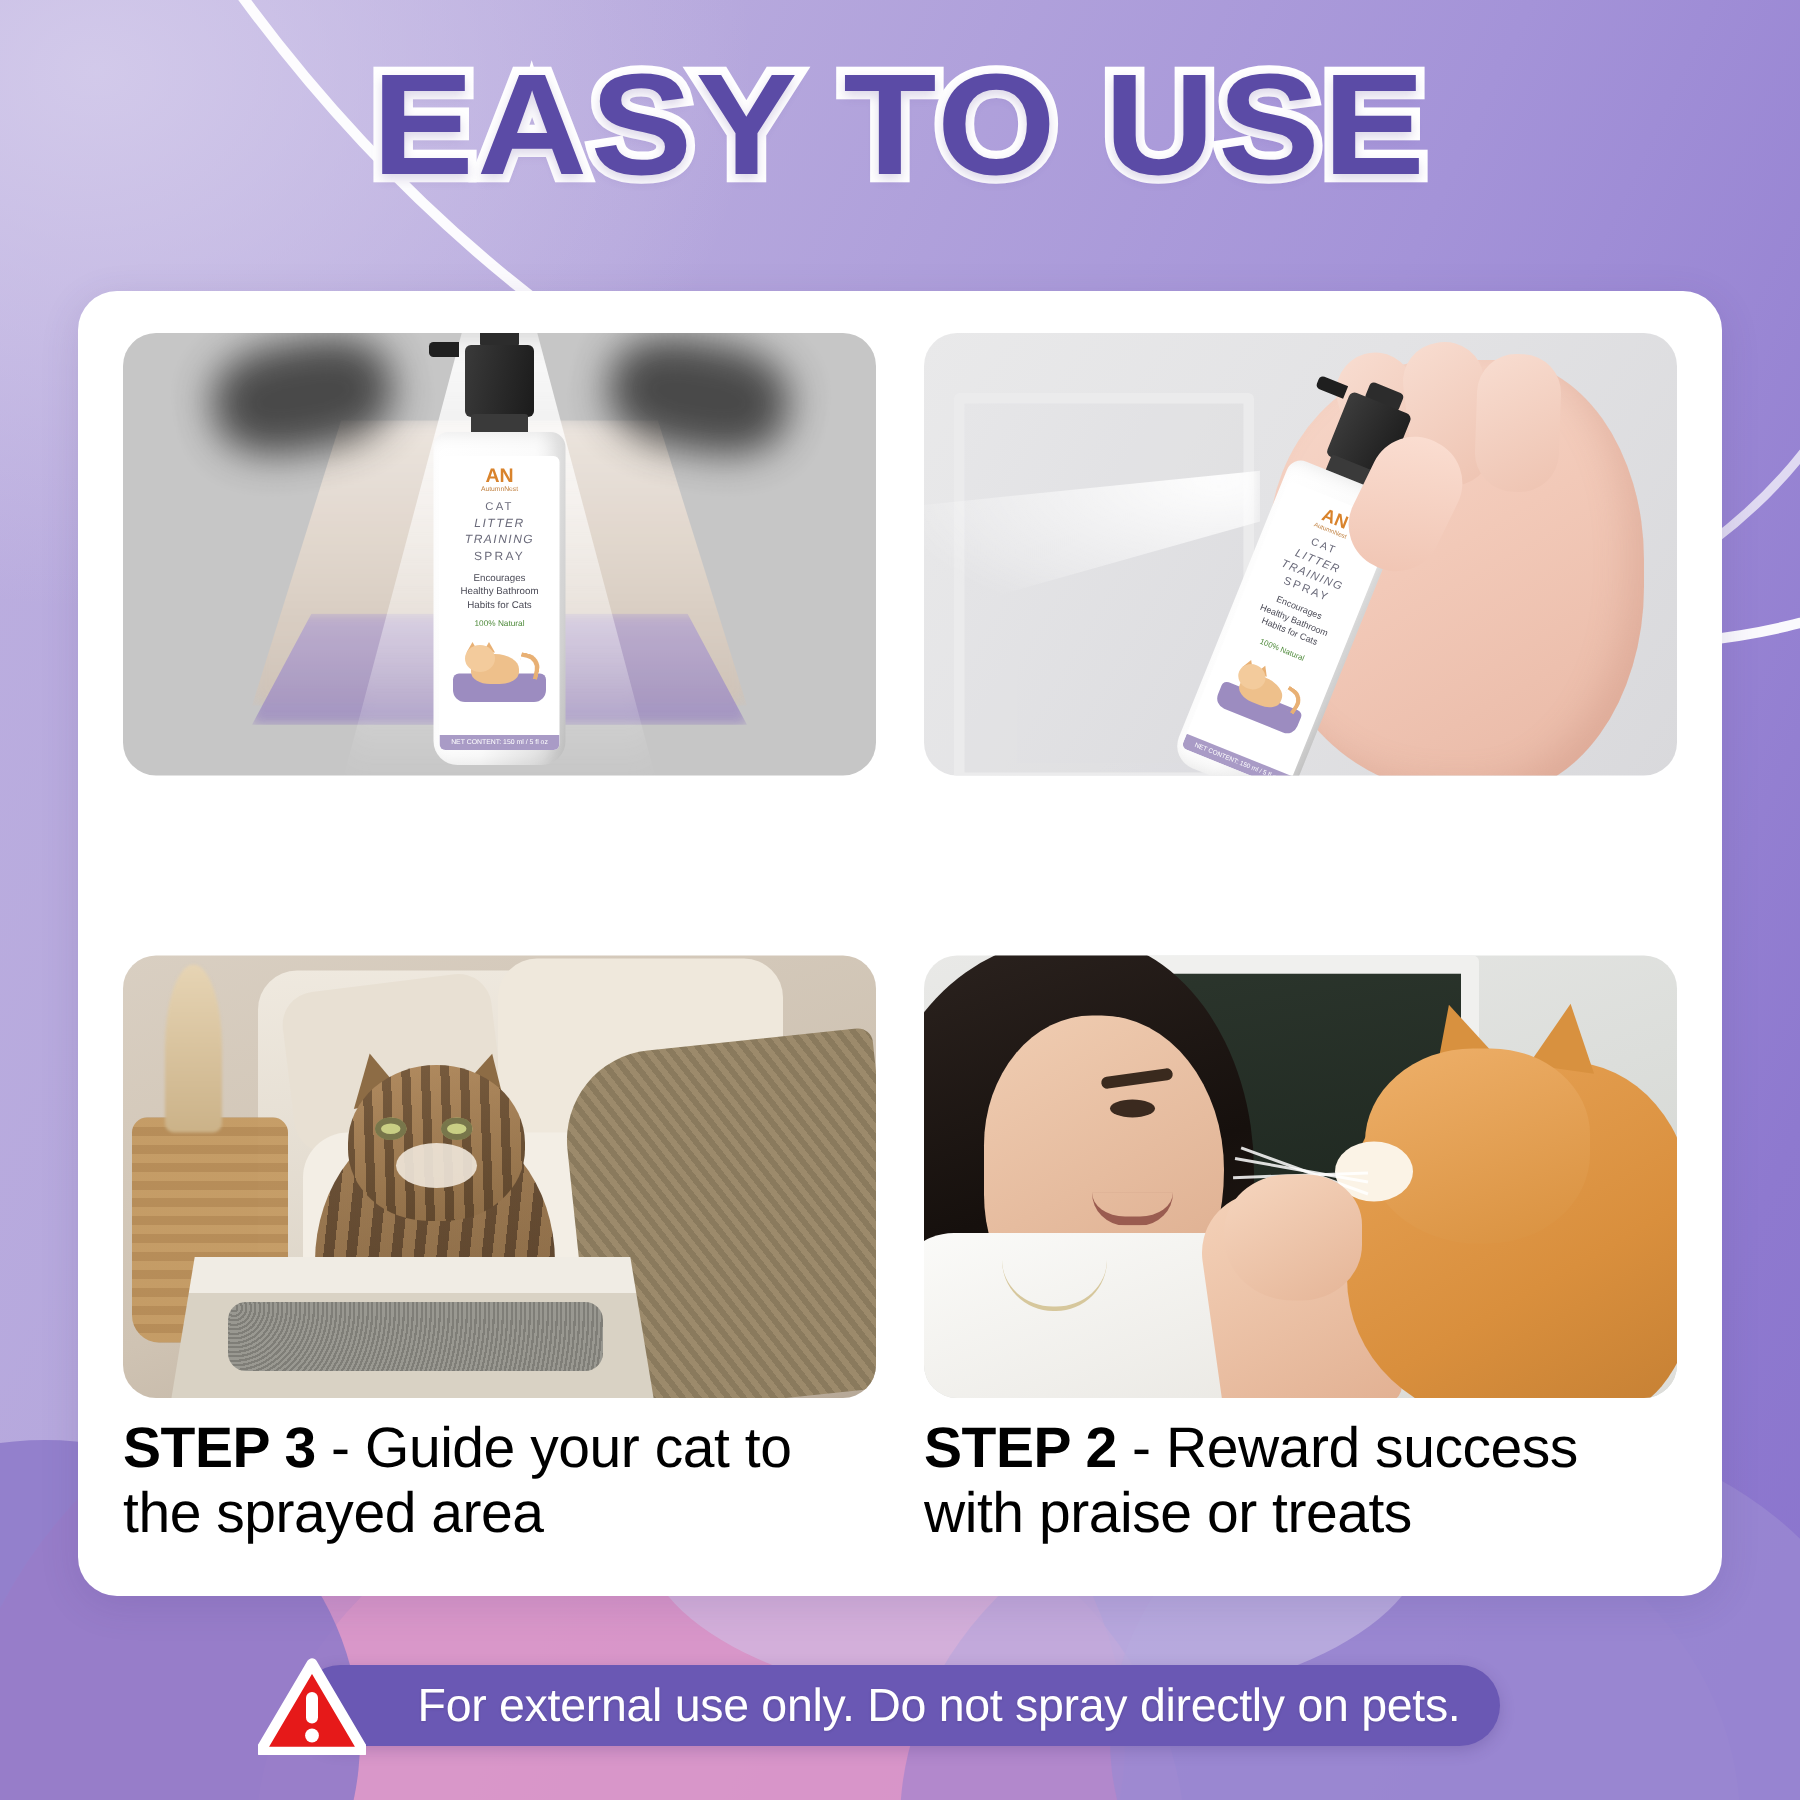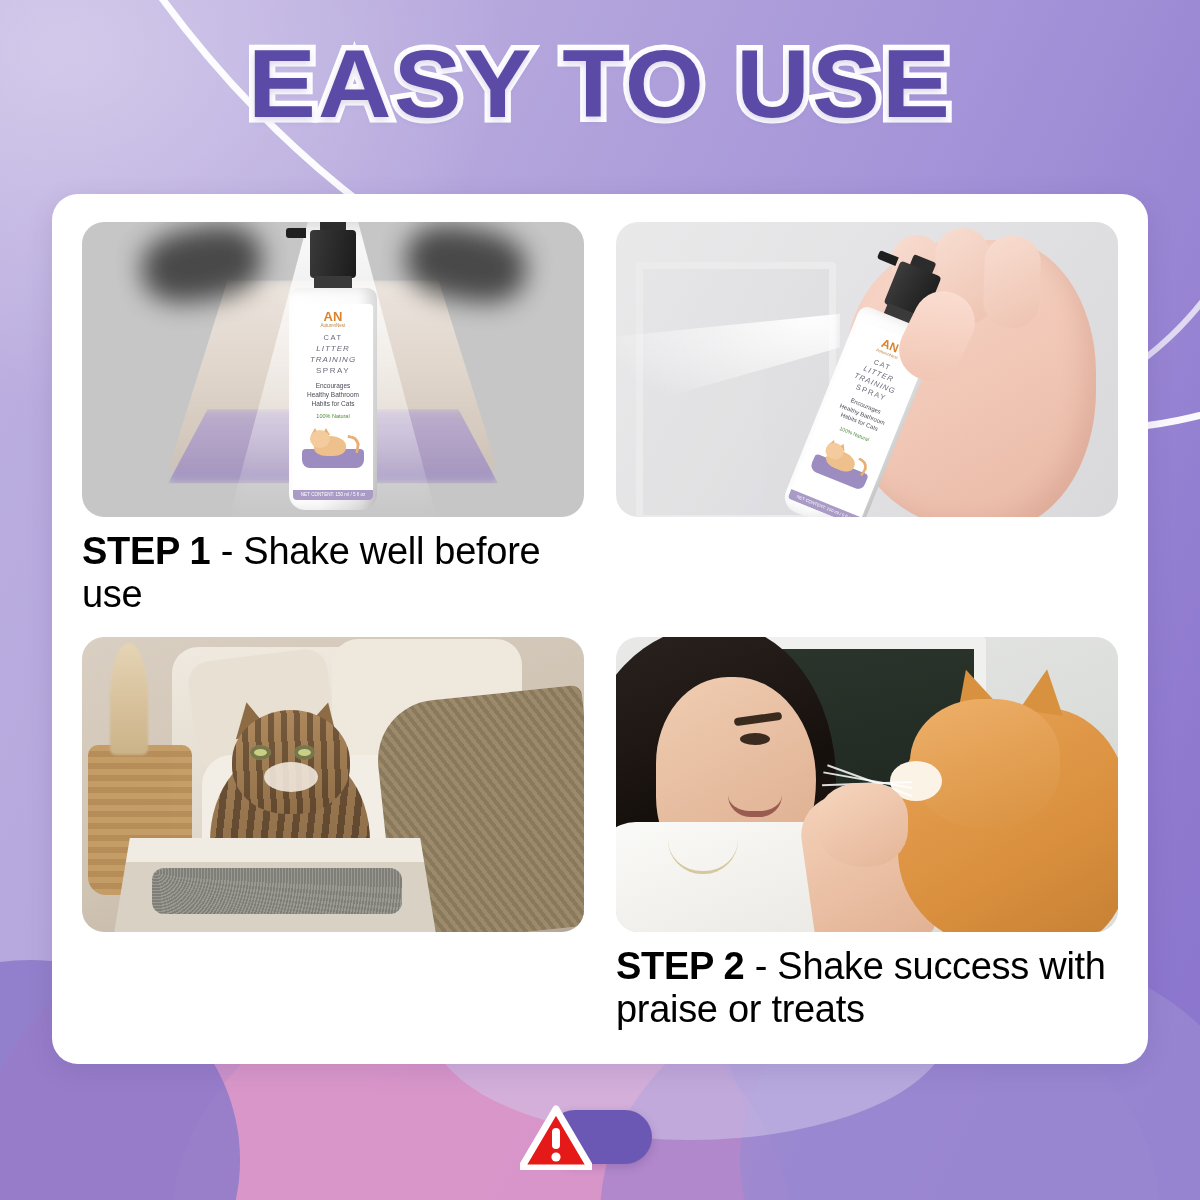--- a/index.html
+++ b/index.html
@@ -451,23 +451,20 @@
               <div class="cat-tail"></div>
               <div class="cat-body"></div>
               <div class="cat-ear-l"></div>
               <div class="cat-ear-r"></div>
               <div class="cat-head"></div>
             </div>
             <div class="lg-net" style="position:absolute;left:0;bottom:0;width:100%;font-size:4.6px;line-height:10px;">NET CONTENT: 150 ml / 5 fl oz</div>
           </div>
         </div>
       </div>
-      <div class="cap">
-        <b>STEP 1</b><span> - </span><span>Shake well before use</span>
-      </div>
     </div>
 
     <div class="step">
       <div class="thumb ph2">
         <div class="door"></div>
         <div class="mist"></div>
         <div class="hand"></div>
         <div class="finger f1"></div>
         <div class="finger f2"></div>
         <div class="finger f3"></div>
@@ -516,20 +513,23 @@
         <div class="knit"></div>
         <div class="cat3-body"></div>
         <div class="ear l"></div>
         <div class="ear r"></div>
         <div class="cat3-head"></div>
         <div class="eye l"></div>
         <div class="eye r"></div>
         <div class="muzzle"></div>
         <div class="box"></div>
         <div class="litter"></div>
+      </div>
+      <div class="cap">
+        <b>STEP 3</b><span> - </span><span>Guide your cat to the sprayed area</span>
       </div>
     </div>
 
     <div class="step">
       <div class="thumb ph4">
         <div class="window"></div>
         <div class="sill"></div>
         <div class="hair"></div>
         <div class="face"></div>
         <div class="brow"></div>
@@ -542,28 +542,29 @@
         <div class="cat4-ear a"></div>
         <div class="cat4-ear b"></div>
         <div class="cat4-head"></div>
         <div class="cat4-muz"></div>
         <div class="whisk w1"></div>
         <div class="whisk w2"></div>
         <div class="whisk w3"></div>
         <div class="hand4"></div>
       </div>
       <div class="cap">
-        <b>STEP 2</b><span> - </span><span>Shake success with praise or treats</span>
+        <b>STEP 2</b><span> - </span><span>Reward success with praise or treats</span>
       </div>
     </div>
 
   </div>
 </div>
 
 <div class="warn-wrap">
   <div class="warn-pill">
     <svg class="warn-icon" viewBox="0 0 72 66">
       <path d="M36 5 L69 61 Q71 64 67 64 L5 64 Q1 64 3 61 Z" fill="#e61919" stroke="#ffffff" stroke-width="7" stroke-linejoin="round"></path>
       <rect x="32" y="24" width="8" height="21" rx="4" fill="#ffffff"></rect>
       <circle cx="36" cy="53" r="4.6" fill="#ffffff"></circle>
     </svg>
+    <span class="warn-text">For external use only. Do not spray directly on pets.</span>
   </div>
 </div>
 
 </body></html>

